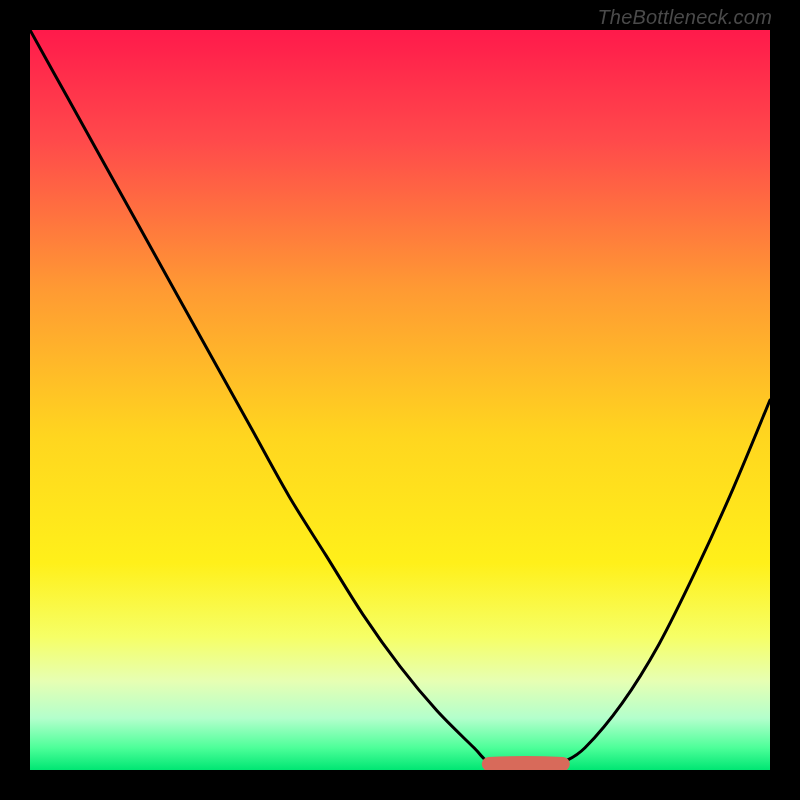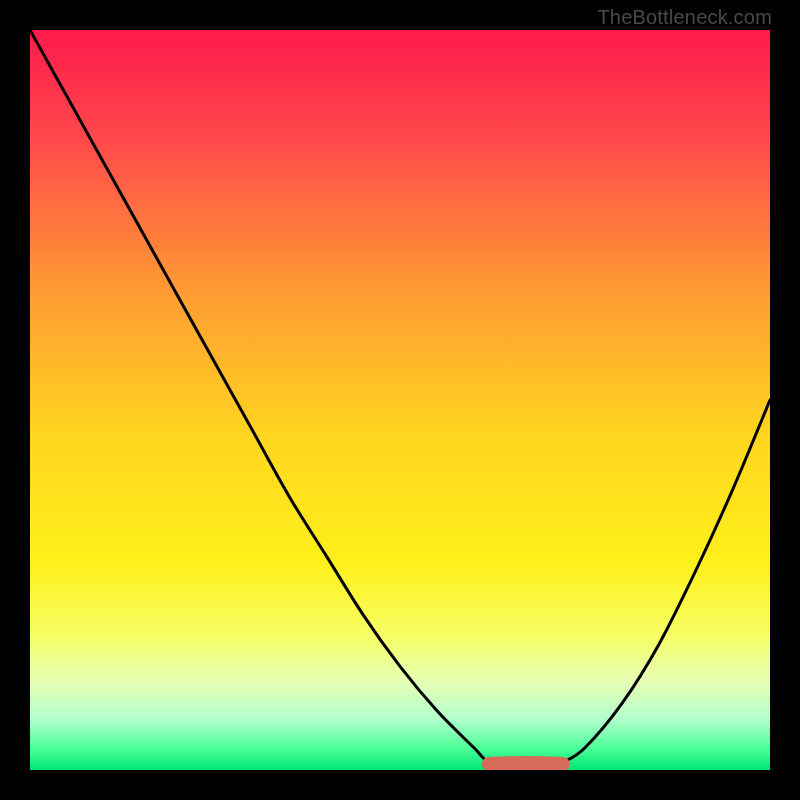--- a/index.html
+++ b/index.html
@@ -10,20 +10,21 @@
     background: #000;
     overflow: hidden;
   }
   .frame {
     position: absolute;
     left: 0;
     top: 0;
     width: 784px;
     height: 800px;
     background: #000;
+    font-style: italic;
   }
   .plot {
     position: absolute;
     left: 30px;
     top: 30px;
     width: 740px;
     height: 740px;
     overflow: hidden;
   }
   .watermark {

